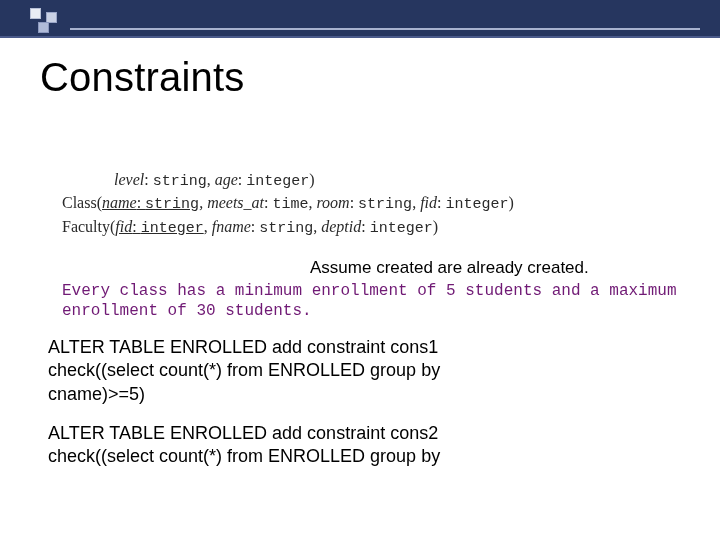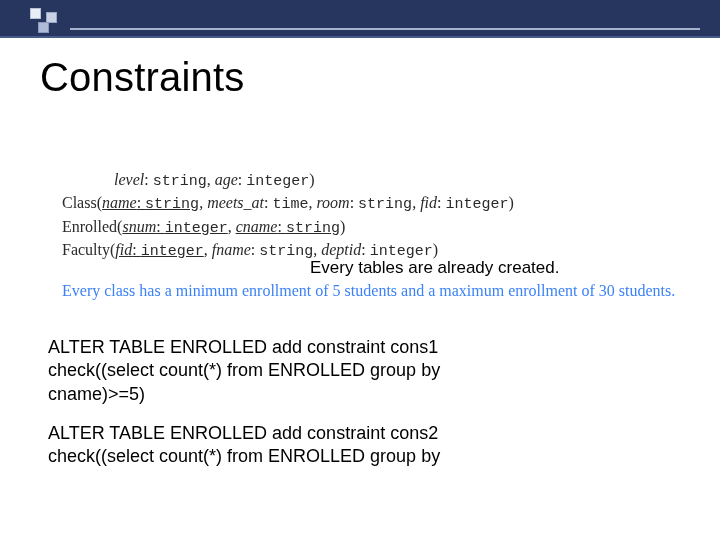--- a/index.html
+++ b/index.html
@@ -79,24 +79,24 @@
     left: 310px;
     top: 258px;
     font-size: 17px;
   }
 
   .problem {
     position: absolute;
     left: 62px;
     right: 40px;
     top: 281px;
-    font-family: Liberation Serif, serif;
+    font-family: Liberation Mono, monospace;
     font-size: 16px;
     line-height: 1.25;
-    color: #3b82f6;
+    color: #701a75;
   }
 
   .sqlblock {
     position: absolute;
     left: 48px;
     right: 45px;
     font-size: 18px;
     line-height: 1.3;
     font-family: Arial, Helvetica, sans-serif;
   }
@@ -115,25 +115,24 @@
       <div class="sq sq3"></div>
     </div>
     <div class="rule"></div>
   </div>
 
   <div class="title">Constraints</div>
 
   <div class="schema" id="schema-block">
       <div><div class="rel indent2"><span><span><span class="ital">level</span>: <span class="tt">string</span></span>, </span><span><span><span class="ital">age</span>: <span class="tt">integer</span></span></span>)</div></div>
       <div class="rel">Class(<span><span class="ul"><span class="ital">name</span>: <span class="tt">string</span></span>, </span><span><span><span class="ital">meets_at</span>: <span class="tt">time</span></span>, </span><span><span><span class="ital">room</span>: <span class="tt">string</span></span>, </span><span><span><span class="ital">fid</span>: <span class="tt">integer</span></span></span>)</div>
-      <div class="rel">Enrolled(<span><span class="ul"><span class="ital">snum</span>: <span class="tt">integer</span></span>, </span><span><span class="ul"><span class="ital">cname</span>: <span class="tt">string</span></span></span>)</div>
       <div class="rel">Faculty(<span><span class="ul"><span class="ital">fid</span>: <span class="tt">integer</span></span>, </span><span><span><span class="ital">fname</span>: <span class="tt">string</span></span>, </span><span><span><span class="ital">deptid</span>: <span class="tt">integer</span></span></span>)</div>
     </div>
 
-  <div class="assume">Every tables are already created.</div>
+  <div class="assume">Assume created are already created.</div>
 
   <div class="problem">Every class has a minimum enrollment of 5 students and a maximum enrollment of 30 students.</div>
 
   <div class="sqlblock b1">
     <div>ALTER TABLE ENROLLED add constraint cons1</div>
     <div>check((select  count(*) from ENROLLED group by</div>
     <div>cname)&gt;=5)</div>
   </div>
 
   <div class="sqlblock b2">

